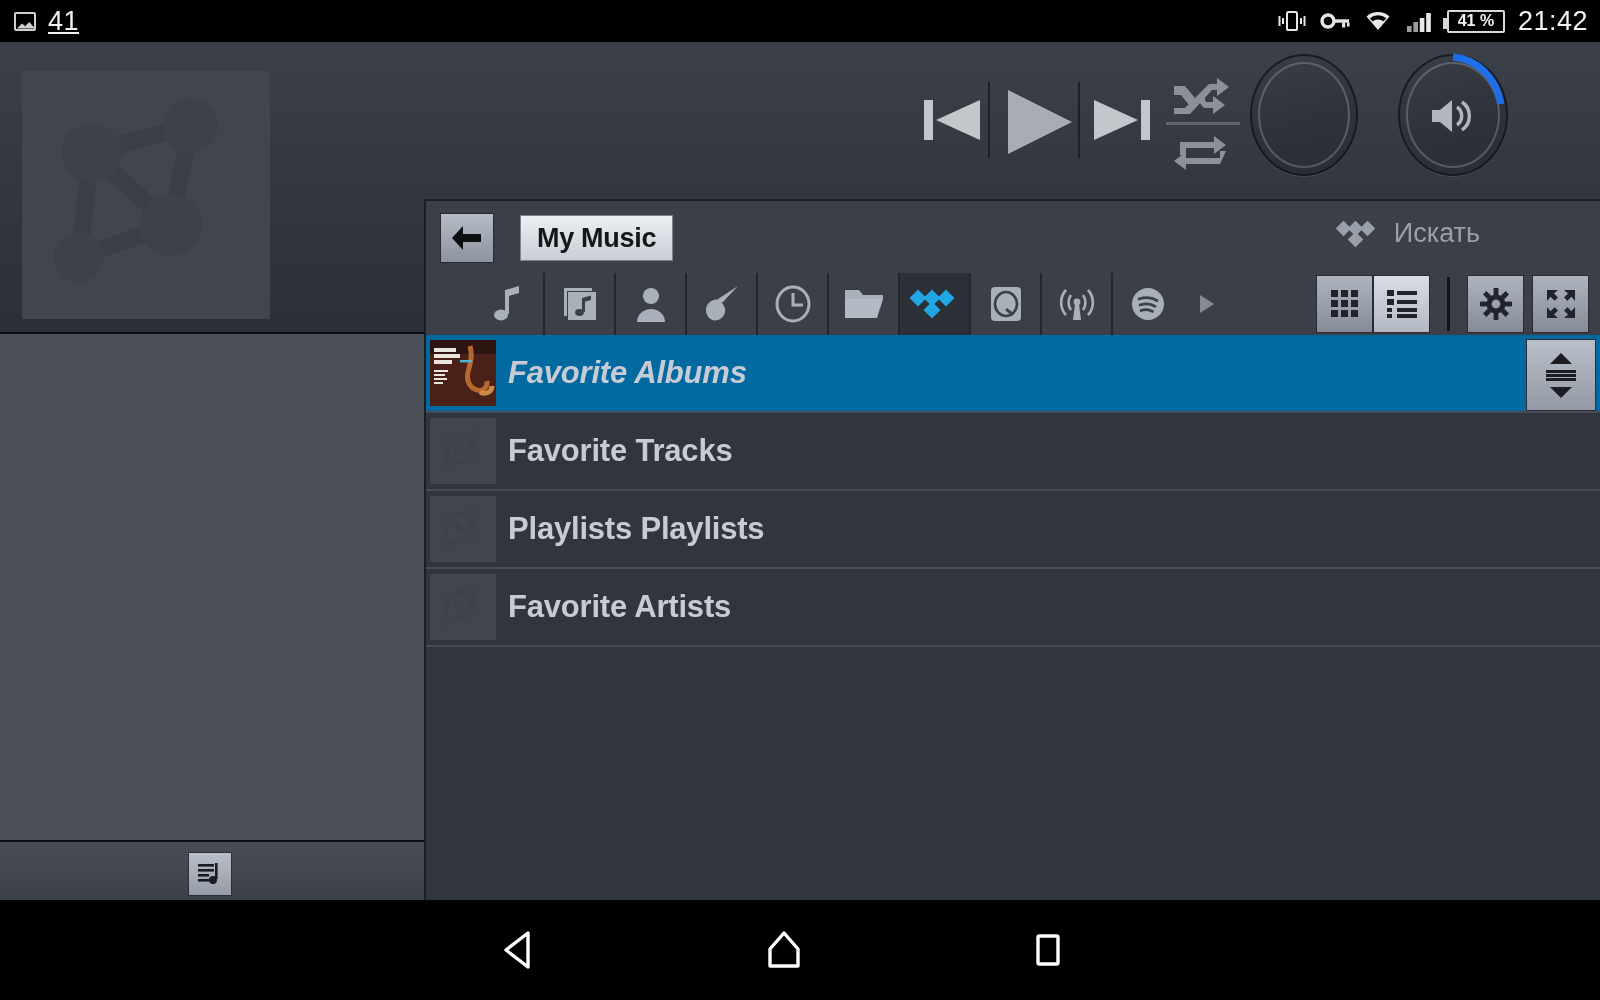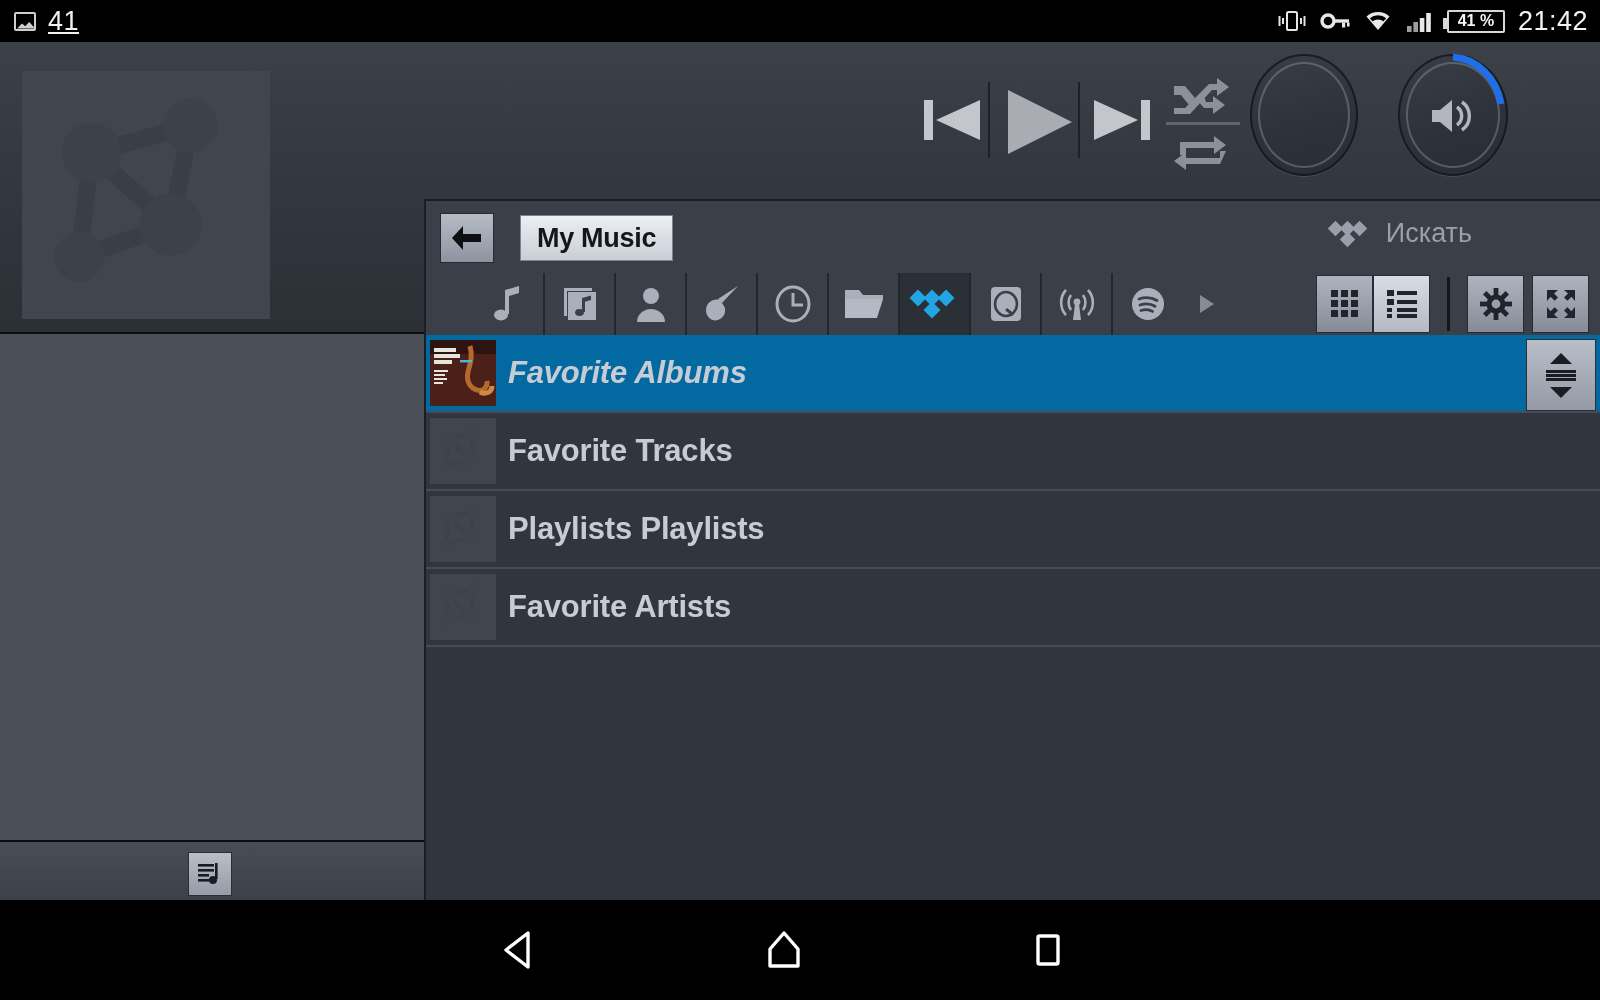--- a/index.html
+++ b/index.html
@@ -77,21 +77,21 @@
     border: 1px solid #262a31; display: flex; align-items: center; justify-content: center;
     cursor: pointer;
   }
   .crumb {
     position: absolute; left: 80px; top: 14px; height: 46px; padding: 0 16px;
     background: linear-gradient(180deg, #eceff3 0%, #c9ced6 100%);
     border: 1px solid #7d838d; display: flex; align-items: center;
     font-size: 27px; font-weight: 700; color: #14161a; letter-spacing: -.3px; margin-left: 14px;
   }
   .searchbox {
-    position: absolute; right: 128px; top: 16px; display: flex; align-items: center; gap: 14px;
+    position: absolute; right: 120px; top: 16px; display: flex; align-items: center; gap: 14px;
     cursor: pointer;
   }
   .search-label { font-size: 27px; color: #9aa0aa; }
 
   .iconbar { position: relative; height: 62px; background: #3a3f48; }
   .ibtn {
     position: absolute; top: 0; height: 62px; width: 71px;
     display: flex; align-items: center; justify-content: center; cursor: pointer;
     border-left: 2px solid #23262c;
   }

